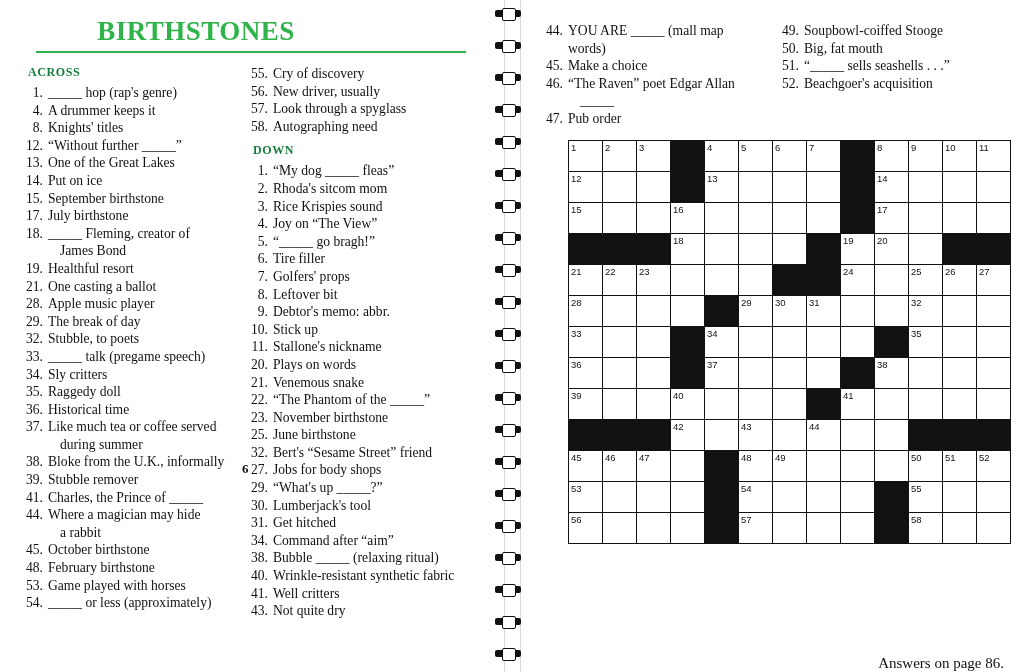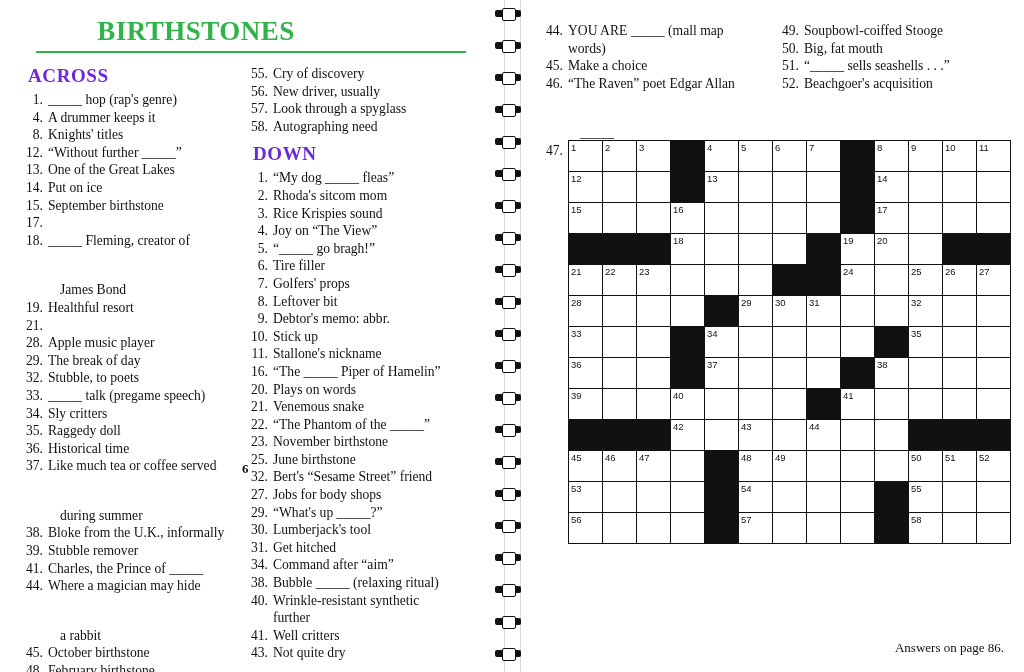--- a/index.html
+++ b/index.html
@@ -21,29 +21,29 @@
   .title-block { padding-left:10px; }
   .puzzle-title {
     color:#2fb34a; font-weight:bold; font-size:27px; letter-spacing:.5px;
     text-align:center; padding-right:120px; margin:12px 0 4px 0;
   }
   .title-rule { height:2px; background:#2fb34a; margin:0 0 12px 0; width:430px; }
 
   .cols { display:flex; gap:20px; }
   .col { width:205px; }
   .section-head {
-    color:#6d28d9; font-weight:bold; font-size:19px; letter-spacing:.6px;
+    color:#15803d; font-weight:bold; font-size:12px; letter-spacing:.6px;
     margin:0 0 4px 2px;
   }
   .clue {
     font-size:13.6px; line-height:17.6px; display:flex; margin-bottom:0px;
   }
   .clue .num { width:22px; text-align:right; padding-right:5px; flex:none; }
   .clue .txt { flex:1; }
-  .clue .txt .cont { display:block; padding-left:12px;margin-top:32px; }
+  .clue .txt .cont { display:block; padding-left:12px; }
 
   
   .spine { width:40px; position:relative; }
   .spine .line { position:absolute; top:0; bottom:0; width:1px; background:#d9d9d9; }
   .spine .l1 { left:12px; }
   .spine .l2 { left:28px; }
   .ring {
     position:absolute; left:3px; width:26px; height:7px;
     background:#111; border-radius:2px;
   }
@@ -65,21 +65,21 @@
     background:#fff; padding:0; vertical-align:top;
   }
   table.grid td.blk { background:#111; }
   table.grid td .n {
     font-size:9.5px; line-height:10px; padding:2px 0 0 2px; display:block;
     font-family:"Liberation Sans", sans-serif;
   }
 
   
   .pg-left { position:absolute; left:242px; bottom:16px; font-weight:bold; font-size:13px; }
-  .ans-note { position:absolute; right:20px; bottom:16px; font-size:13px; }
+  .ans-note { position:absolute; right:20px; bottom:0; font-size:15px; }
 </style>
 </head>
 <body>
 
 <div class="page">
 
   <div class="left-page">
     <div class="title-block">
       <div class="puzzle-title">BIRTHSTONES</div>
       <div class="title-rule"></div>
@@ -111,31 +111,33 @@
             <div class="clue">
               <span class="num">14.</span>
               <span class="txt">Put on ice</span>
             </div>
             <div class="clue">
               <span class="num">15.</span>
               <span class="txt">September birthstone</span>
             </div>
             <div class="clue">
               <span class="num">17.</span>
+              <span class="txt">July birthstone</span>
             </div>
             <div class="clue">
               <span class="num">18.</span>
               <span class="txt">_____ Fleming, creator of<span class="cont">James Bond</span></span>
             </div>
             <div class="clue">
               <span class="num">19.</span>
               <span class="txt">Healthful resort</span>
             </div>
             <div class="clue">
               <span class="num">21.</span>
+              <span class="txt">One casting a ballot</span>
             </div>
             <div class="clue">
               <span class="num">28.</span>
               <span class="txt">Apple music player</span>
             </div>
             <div class="clue">
               <span class="num">29.</span>
               <span class="txt">The break of day</span>
             </div>
             <div class="clue">
@@ -255,24 +257,20 @@
             </div>
             <div class="clue">
               <span class="num">10.</span>
               <span class="txt">Stick up</span>
             </div>
             <div class="clue">
               <span class="num">11.</span>
               <span class="txt">Stallone's nickname</span>
             </div>
             <div class="clue">
-              <span class="num">16.</span>
-              <span class="txt">“The _____ Piper of Hamelin”</span>
-            </div>
-            <div class="clue">
               <span class="num">20.</span>
               <span class="txt">Plays on words</span>
             </div>
             <div class="clue">
               <span class="num">21.</span>
               <span class="txt">Venemous snake</span>
             </div>
             <div class="clue">
               <span class="num">22.</span>
               <span class="txt">“The Phantom of the  _____”</span>
@@ -308,21 +306,21 @@
             <div class="clue">
               <span class="num">34.</span>
               <span class="txt">Command after “aim”</span>
             </div>
             <div class="clue">
               <span class="num">38.</span>
               <span class="txt">Bubble _____ (relaxing ritual)</span>
             </div>
             <div class="clue">
               <span class="num">40.</span>
-              <span class="txt">Wrinkle-resistant synthetic further</span>
+              <span class="txt">Wrinkle-resistant synthetic fabric</span>
             </div>
             <div class="clue">
               <span class="num">41.</span>
               <span class="txt">Well critters</span>
             </div>
             <div class="clue">
               <span class="num">43.</span>
               <span class="txt">Not quite dry</span>
             </div>
           </div>

